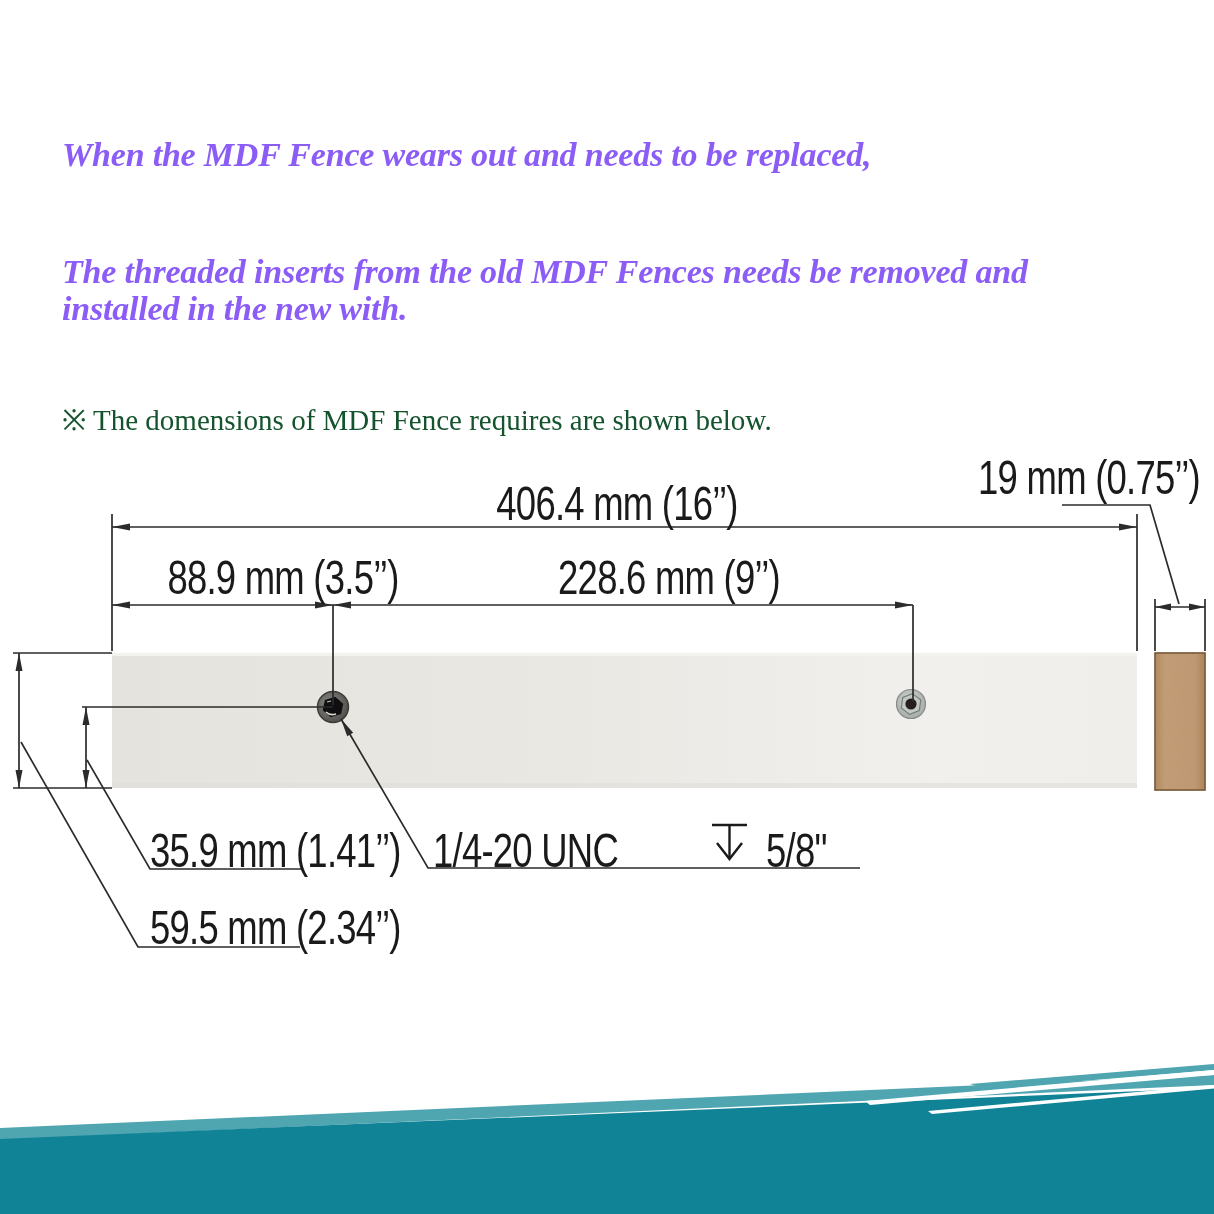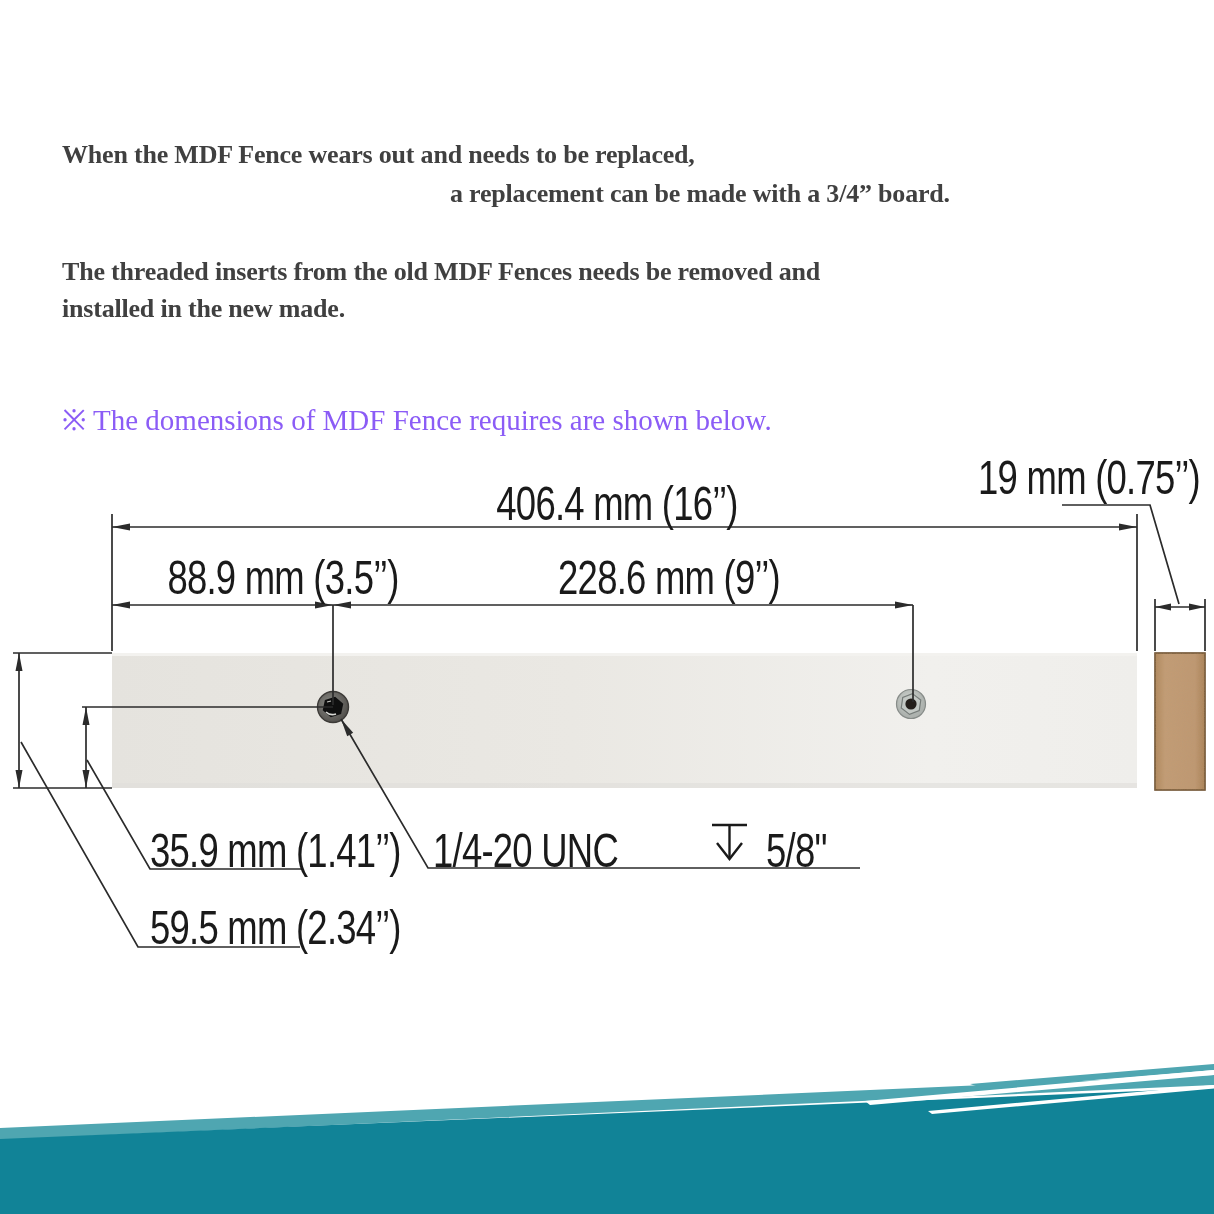--- a/index.html
+++ b/index.html
@@ -1,38 +1,37 @@
 <!DOCTYPE html>
 <html><head>
 <meta charset="utf-8">
 <style>
   html,body{margin:0;padding:0;background:#ffffff;}
   #canvas{position:relative;width:1214px;height:1214px;background:#ffffff;overflow:hidden;
           font-family:"Liberation Sans", sans-serif;}
   
-  .teal-head{position:absolute;color:#404040;font-family:"Liberation Serif", serif;
-             font-weight:bold;font-size:26px;line-height:38px;white-space:nowrap;letter-spacing:-.2px;}
-  .teal-note{position:absolute;color:#8b5cf6;font-family:"Liberation Serif", serif;
+  .teal-head{position:absolute;color:#8b5cf6;font-family:"Liberation Serif", serif;
+             font-weight:bold;font-size:34px;line-height:38px;white-space:nowrap;letter-spacing:-.2px;font-style:italic;}
+  .teal-note{position:absolute;color:#14532d;font-family:"Liberation Serif", serif;
              font-weight:normal;font-size:29px;white-space:nowrap;}
   
   .dim{position:absolute;color:#1a1a1a;font-family:"Liberation Sans", sans-serif;
        font-size:48px;font-stretch:condensed;letter-spacing:-1px;white-space:nowrap;}
   .dim.center{transform:translateX(-50%) scaleX(.76);}
   .dim.left{transform-origin:left center;transform:scaleX(.76);}
   svg{position:absolute;left:0;top:0;}
 </style>
 </head>
 <body>
 
 <div id="canvas">
 
   <div class="teal-head" style="left:62px;top:136px;">When the MDF Fence wears out and needs to be replaced,</div>
-  <div class="teal-head" style="left:450px;top:175px;">a replacement can be made with a 3/4” board.</div>
   <div class="teal-head" style="left:62px;top:253px;">The threaded inserts from the old MDF Fences needs be removed and</div>
-  <div class="teal-head" style="left:62px;top:290px;">installed in the new made.</div>
+  <div class="teal-head" style="left:62px;top:290px;">installed in the new with.</div>
   <div class="teal-note" style="left:62px;top:399px;">※ The domensions of MDF Fence requires are shown below.</div>
 
   <svg width="1214" height="1214" viewBox="0 0 1214 1214">
     <defs>
       <linearGradient id="boardGrad" x1="0" y1="0" x2="1" y2="0">
         <stop offset="0" stop-color="#e5e3de"></stop>
         <stop offset="0.45" stop-color="#eae8e3"></stop>
         <stop offset="0.8" stop-color="#f1f0ed"></stop>
         <stop offset="1" stop-color="#efeeeb"></stop>
       </linearGradient>

